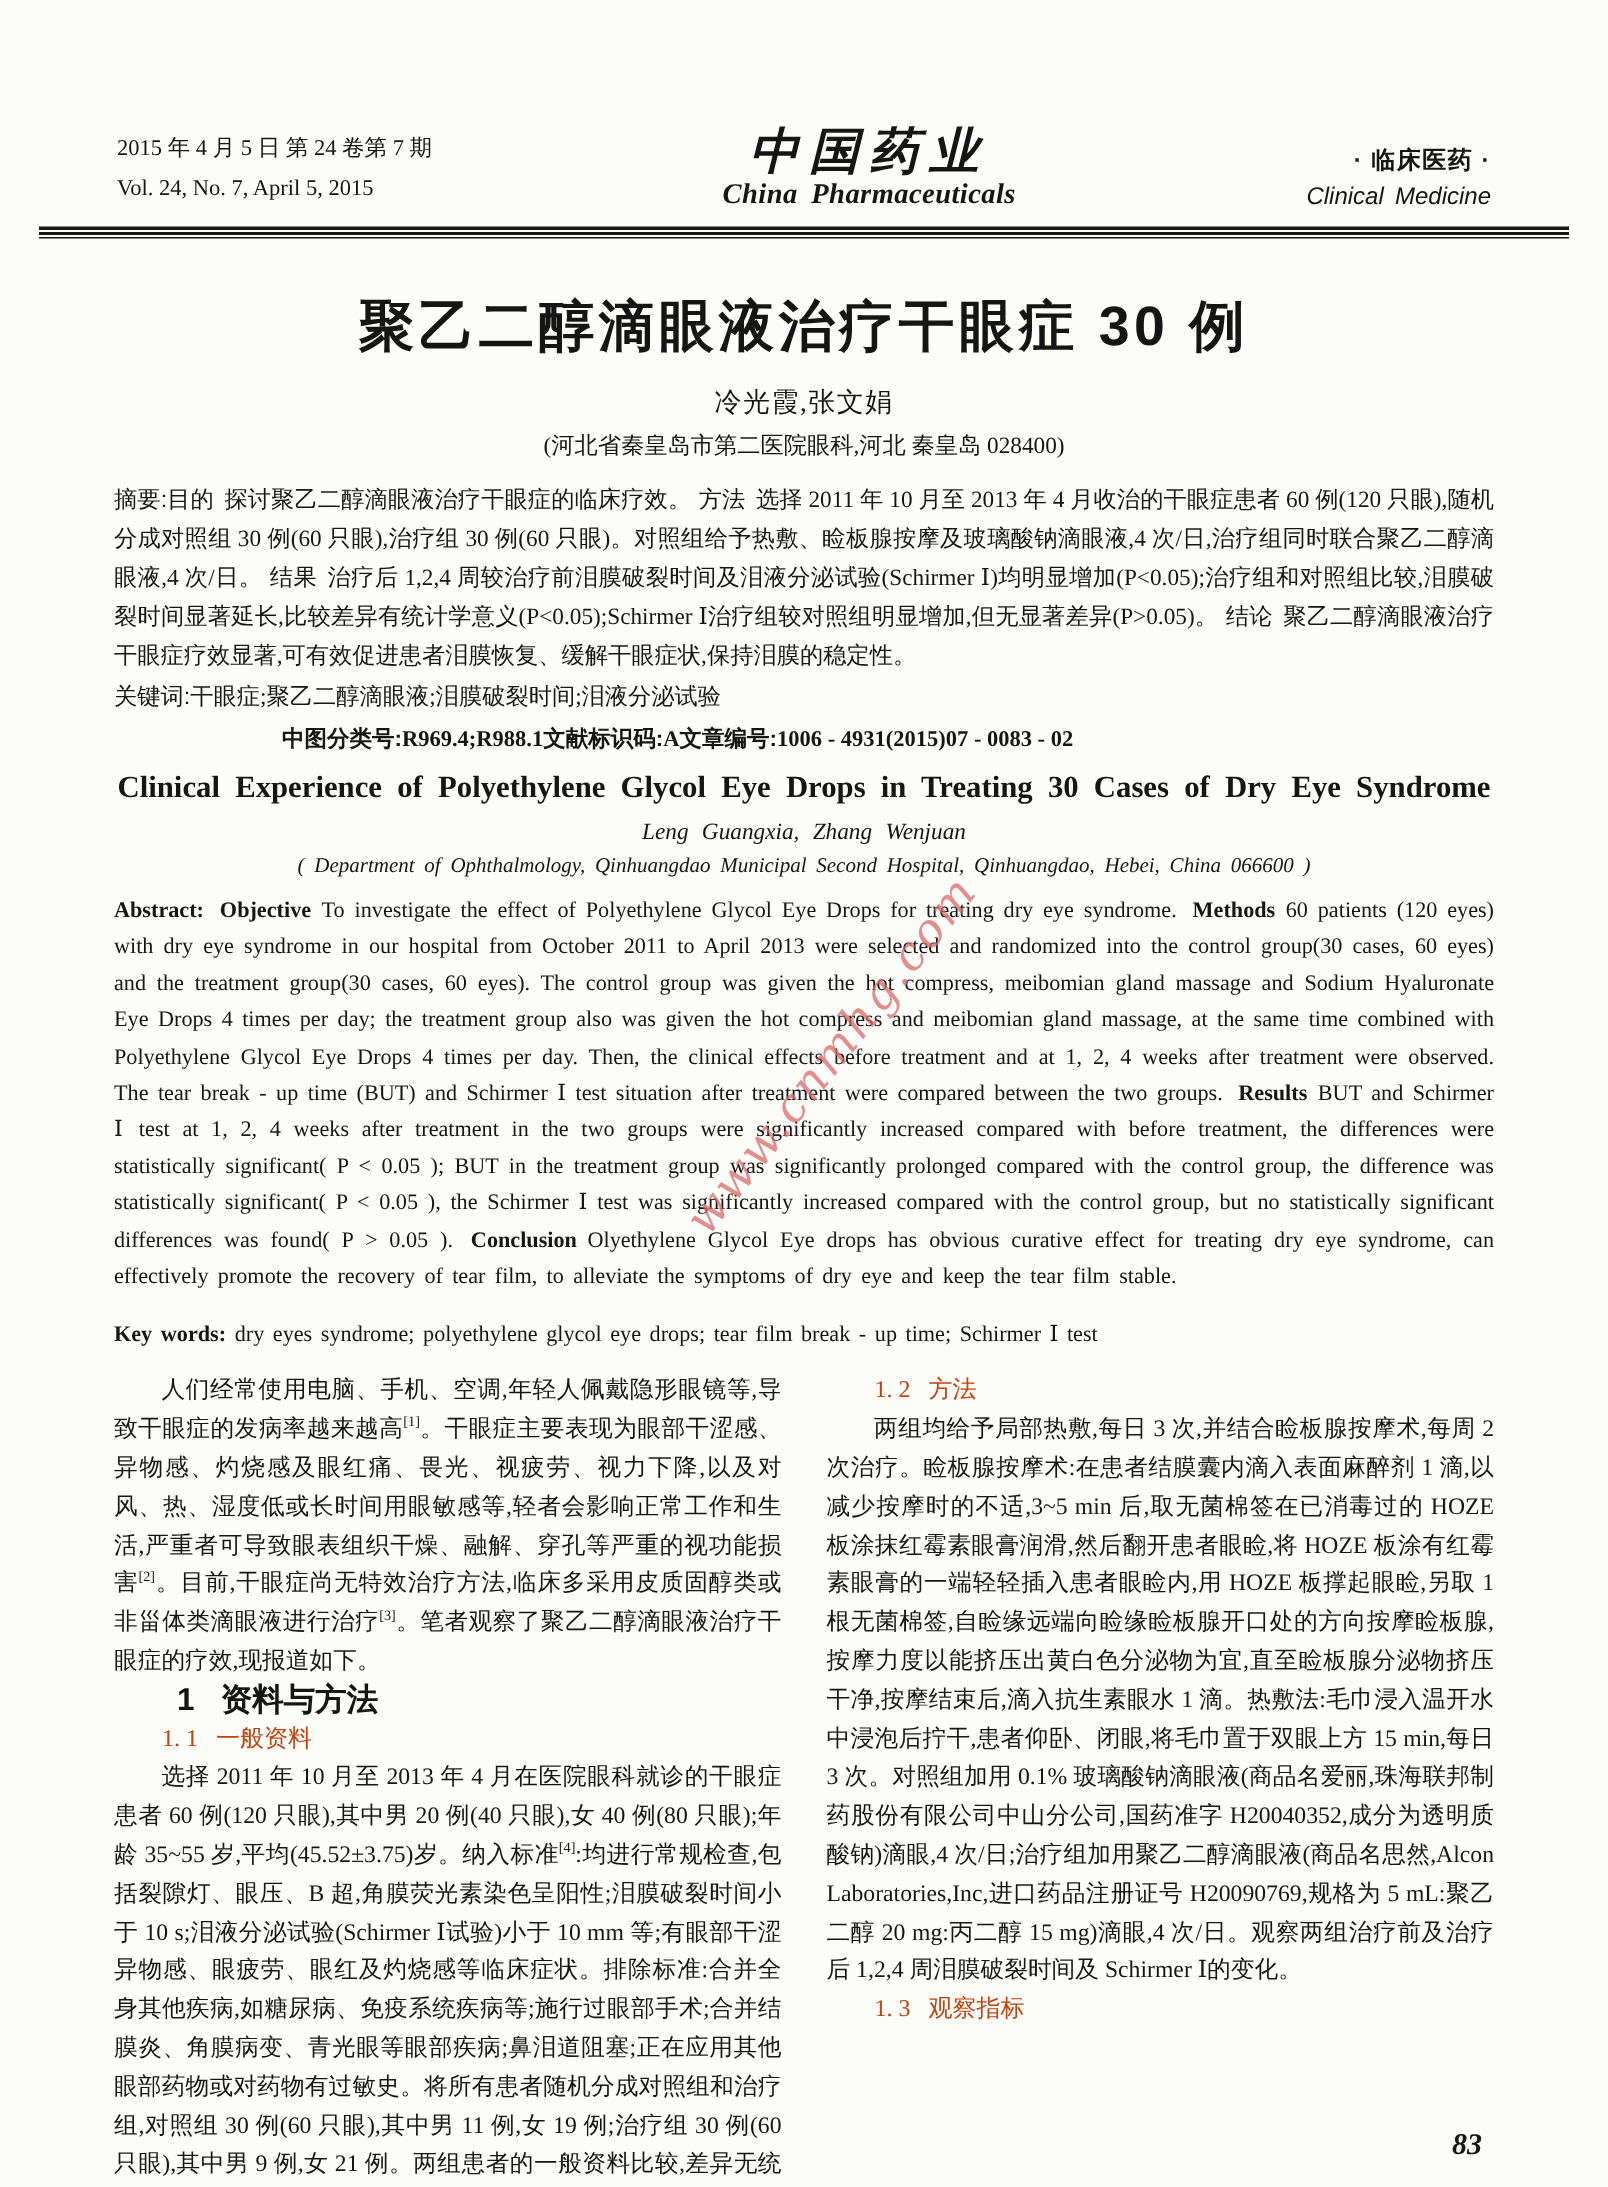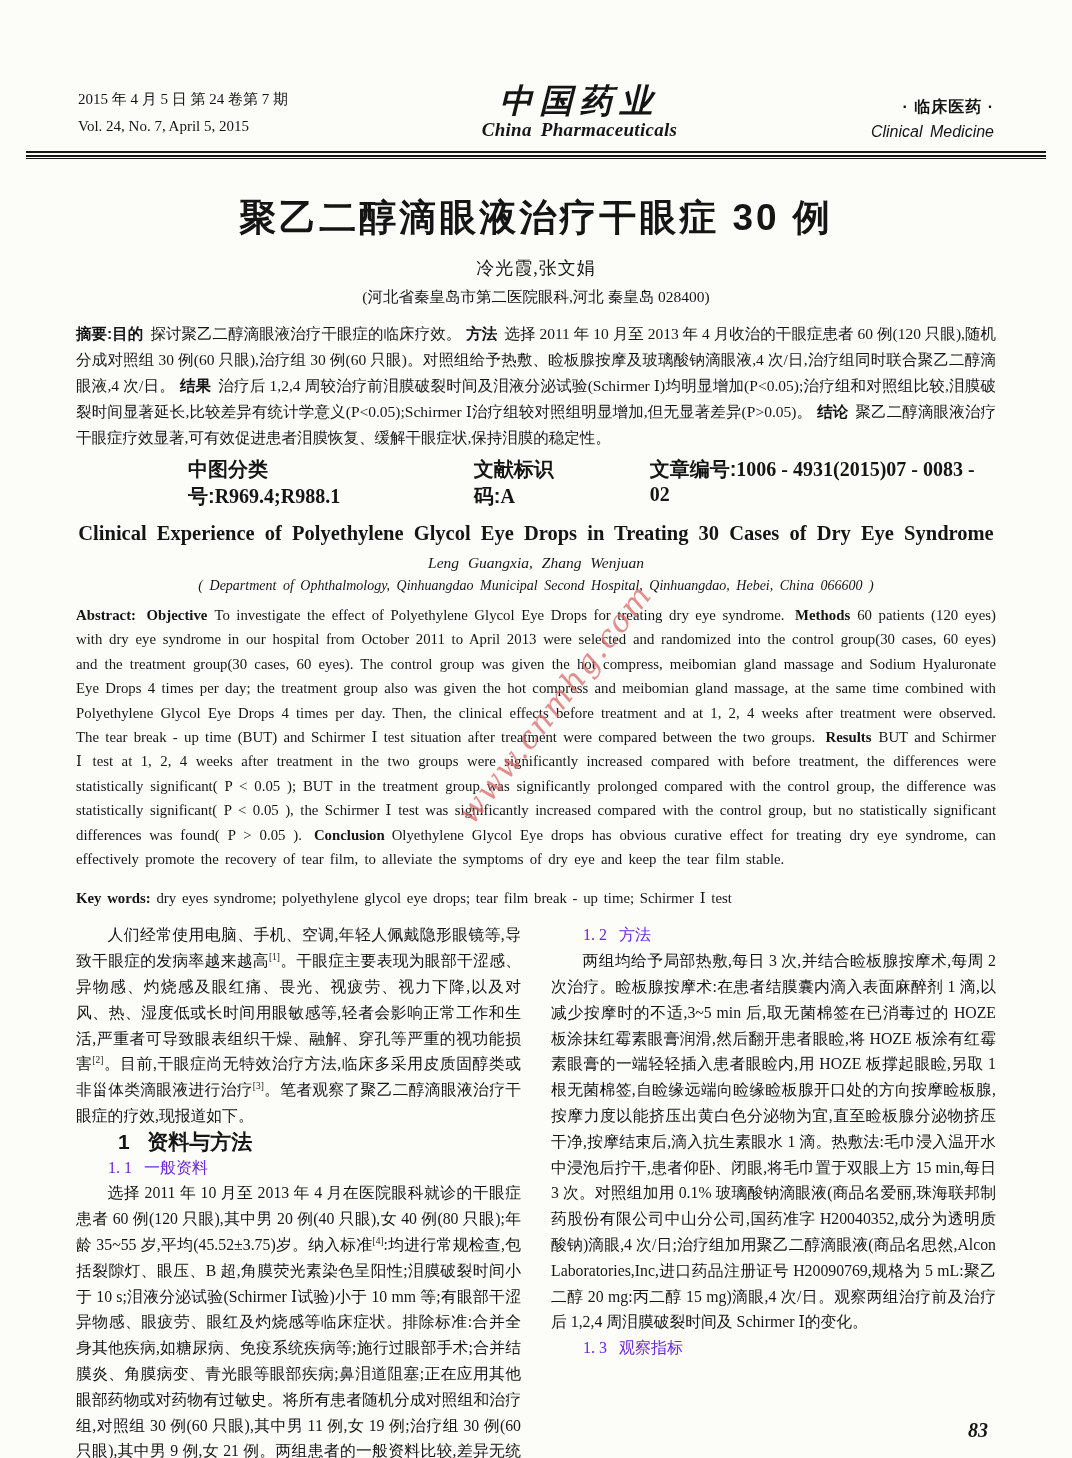--- a/index.html
+++ b/index.html
@@ -44,27 +44,27 @@
   
   .title-cn{
     margin:34px 0 0 0;text-align:center;
     font-family:"Liberation Sans",sans-serif;
     font-size:37px;font-weight:bold;letter-spacing:3px;
   }
   .authors-cn{margin-top:13px;text-align:center;font-size:18px;letter-spacing:1px;}
   .affil-cn{margin-top:7px;text-align:center;font-size:15.5px;}
   .inner{padding:0 76px;}
   .abs-cn{margin:13px 0 0 0;font-size:15.5px;line-height:26px;text-align:justify;}
-  .lb{font-family:"Liberation Sans",sans-serif;font-weight:bold;font-style:normal;}
+  .lb{font-family:"Liberation Sans",sans-serif;font-weight:normal;font-style:normal;}
   .lbs{margin:0 7px 0 5px;}
   .ml0{margin-left:0;}
   .kw-cn{margin:1px 0 0 0;font-size:15.5px;line-height:26px;}
   .class-row{
-    margin:5px 0 0 112px;display:flex;gap:56px;
-    font-size:20px;font-weight:bold;
+    margin:5px 0 0 112px;display:flex;
+    font-size:15px;font-weight:bold;
   }
   .class-row .lb{font-weight:bold;}
   
   .title-en{
     margin:12px 0 0 0;text-align:center;white-space:nowrap;
     font-family:"Liberation Serif",serif;
     font-size:20.5px;font-weight:bold;word-spacing:5px;
   }
   .authors-en{margin-top:9px;text-align:center;font-size:15.5px;font-style:italic;word-spacing:5px;}
   .affil-en{margin-top:6px;text-align:center;font-size:14px;font-style:italic;word-spacing:3px;}
@@ -75,21 +75,21 @@
   
   .cols{display:flex;gap:30px;margin-top:12px;}
   .col{flex:1 1 0;font-size:15.8px;line-height:25.8px;text-align:justify;}
   .col p{margin:0;text-indent:2em;}
   .h-num{
     font-family:"Liberation Sans",sans-serif;font-weight:bold;
     font-size:21px;margin:5px 0 3px 0;white-space:pre-wrap;text-indent:0;
   }
   .h-sub{
     font-size:16px;margin:3px 0 3px 0;white-space:pre-wrap;text-indent:0;
-    font-family:"Liberation Serif",serif;font-weight:normal;color:#6d28d9;
+    font-family:"Liberation Serif",serif;font-weight:normal;color:#c2410c;
   }
   sup{font-size:.6em;vertical-align:super;line-height:0;}
   
   .watermark{
     position:absolute;left:450px;top:808px;width:340px;
     transform:rotate(-52deg);transform-origin:0 0;
     font-family:"DejaVu Serif",serif;font-style:italic;
     font-size:31px;letter-spacing:2px;
     color:#d96a6a;opacity:.75;z-index:5;pointer-events:none;
   }
@@ -124,20 +124,21 @@
   <div class="rule"></div>
 
   <h1 class="title-cn">聚乙二醇滴眼液治疗干眼症 30 例</h1>
   <div class="authors-cn">冷光霞,张文娟</div>
   <div class="affil-cn">(河北省秦皇岛市第二医院眼科,河北 秦皇岛   028400)</div>
 
   <div class="inner">
 
     <p class="abs-cn"><b class="lb">摘要:</b><b class="lb lbs ml0">目的</b><span>探讨聚乙二醇滴眼液治疗干眼症的临床疗效。</span><b class="lb lbs">方法</b><span>选择 2011 年 10 月至 2013 年 4 月收治的干眼症患者 60 例(120 只眼),随机分成对照组 30 例(60 只眼),治疗组 30 例(60 只眼)。对照组给予热敷、睑板腺按摩及玻璃酸钠滴眼液,4 次/日,治疗组同时联合聚乙二醇滴眼液,4 次/日。</span><b class="lb lbs">结果</b><span>治疗后 1,2,4 周较治疗前泪膜破裂时间及泪液分泌试验(Schirmer Ⅰ)均明显增加(P&lt;0.05);治疗组和对照组比较,泪膜破裂时间显著延长,比较差异有统计学意义(P&lt;0.05);Schirmer Ⅰ治疗组较对照组明显增加,但无显著差异(P&gt;0.05)。</span><b class="lb lbs">结论</b><span>聚乙二醇滴眼液治疗干眼症疗效显著,可有效促进患者泪膜恢复、缓解干眼症状,保持泪膜的稳定性。</span></p>
 
+    <p class="kw-cn"><b class="lb">关键词:</b><span>干眼症;聚乙二醇滴眼液;泪膜破裂时间;泪液分泌试验</span></p>
 
     <div class="class-row">
       <span><b class="lb">中图分类号:</b><span>R969.4;R988.1</span></span>
       <span><b class="lb">文献标识码:</b><span>A</span></span>
       <span><b class="lb">文章编号:</b><span>1006 - 4931(2015)07 - 0083 - 02</span></span>
     </div>
 
     <h2 class="title-en">Clinical Experience of Polyethylene Glycol Eye Drops in Treating 30 Cases of Dry Eye Syndrome</h2>
     <div class="authors-en">Leng Guangxia, Zhang Wenjuan</div>
     <div class="affil-en">( Department of Ophthalmology, Qinhuangdao Municipal Second Hospital, Qinhuangdao, Hebei, China   066600 )</div>

